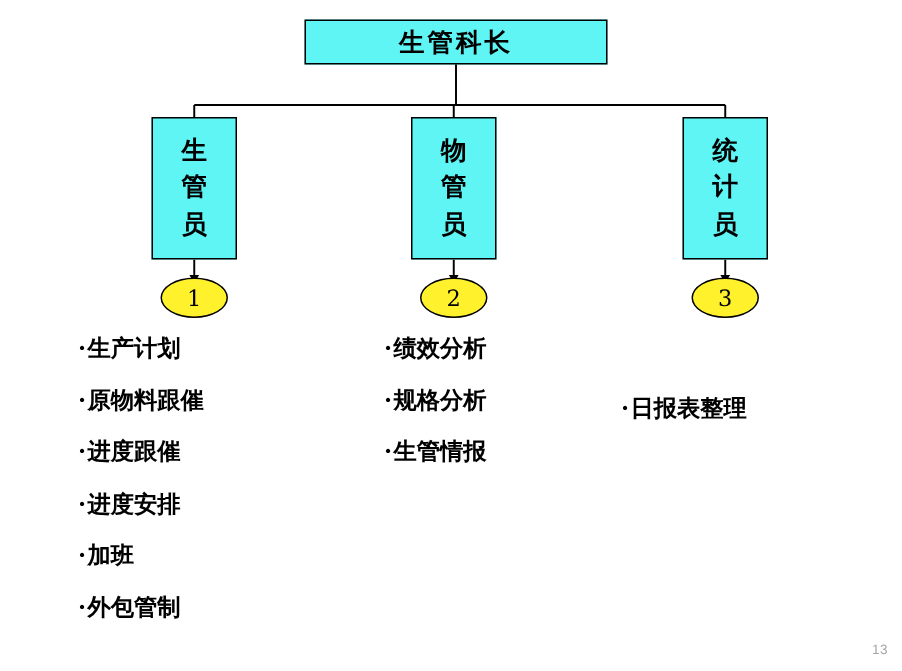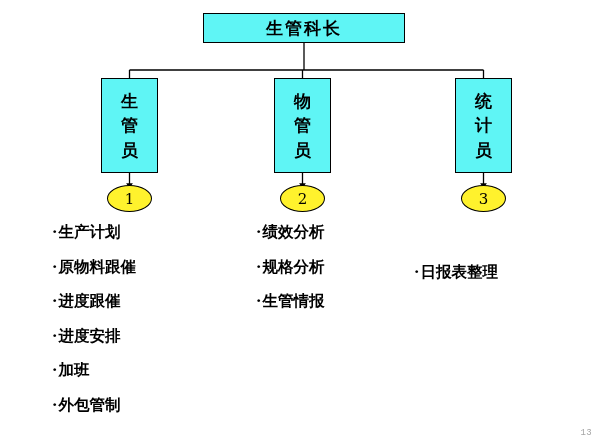--- a/index.html
+++ b/index.html
@@ -113,21 +113,21 @@
   .duty-item .bullet {
     font-size: 15.5px;
     margin-right: 1px;
   }
 
   
   .page-number {
     position: absolute;
     right: 9px;
     bottom: 9px;
-    font-family: Liberation Mono, monospace;
+    font-family: Liberation Sans, sans-serif;
     font-size: 9px;
     color: #A6A6A6;
     letter-spacing: 0.3px;
   }
 </style>
 </head>
 <body>
 
 <div id="slide">
 

